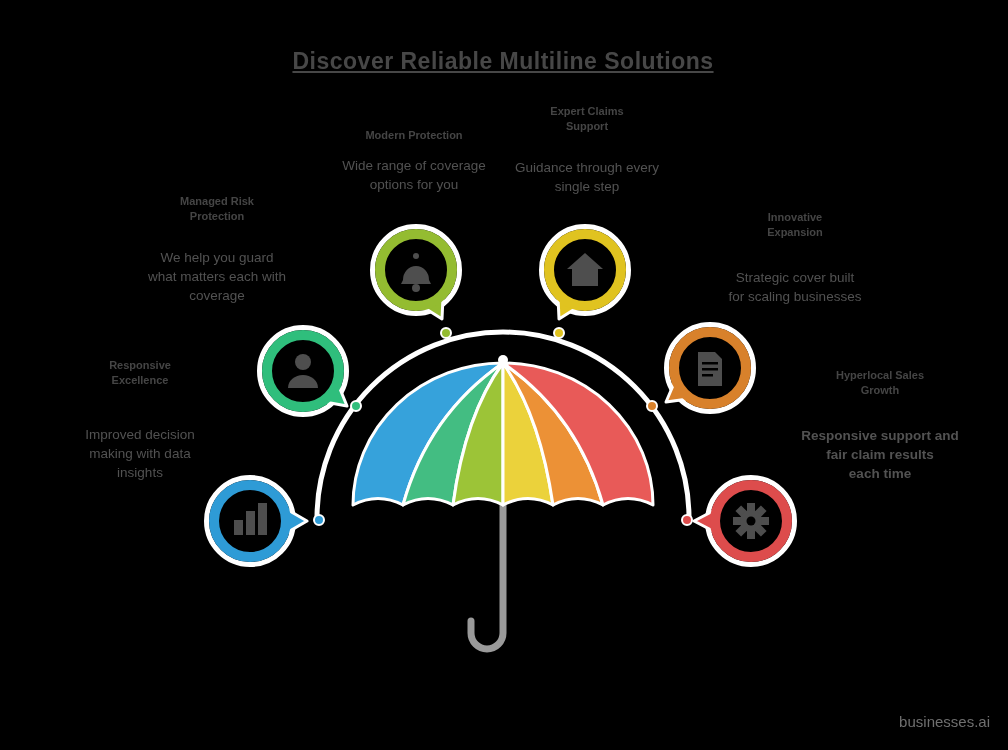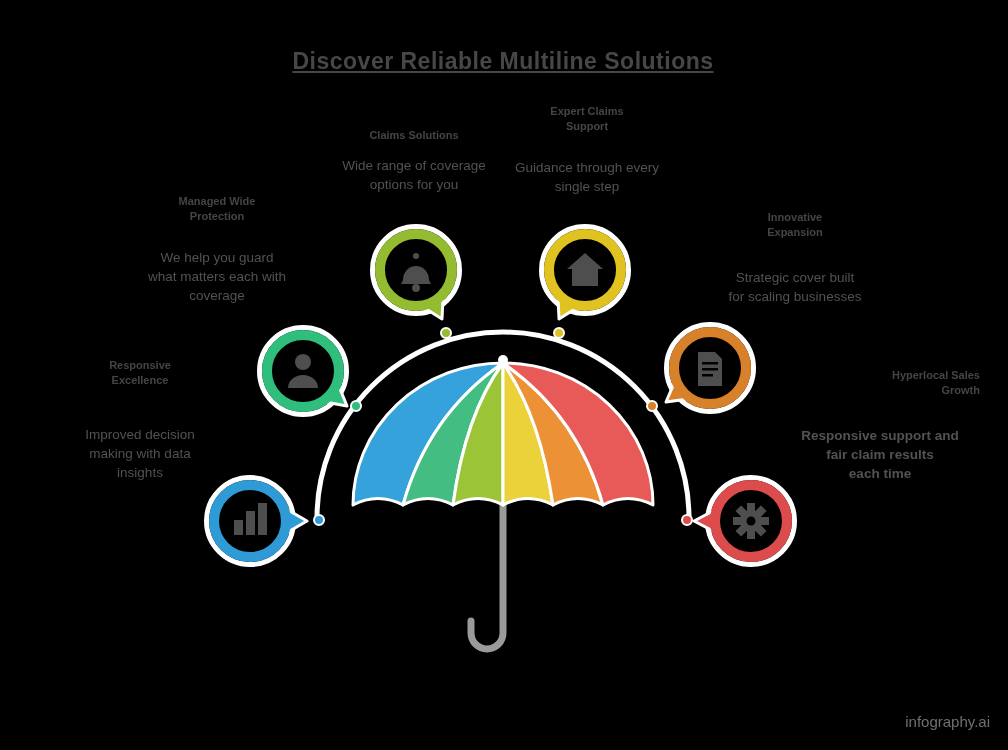--- a/index.html
+++ b/index.html
@@ -119,40 +119,40 @@
   </svg>
 
   <div class="txt page-title" style="left:503px;top:48px;width:620px;text-decoration:underline;">Discover Reliable Multiline Solutions</div>
 
   <div class="txt item-title" style="left:140px;top:358px;width:190px;">Responsive
 Excellence</div>
   <div class="txt item-sub" style="left:140px;top:425px;width:200px;">Improved decision
 making with data
 insights</div>
 
-  <div class="txt item-title" style="left:217px;top:194px;width:190px;">Managed Wide
+  <div class="txt item-title" style="left:217px;top:194px;width:190px;">Managed Risk
 Protection</div>
   <div class="txt item-sub" style="left:217px;top:248px;width:210px;">We help you guard
 what matters each with
 coverage</div>
 
-  <div class="txt item-title" style="left:414px;top:128px;width:210px;">Claims Solutions</div>
+  <div class="txt item-title" style="left:414px;top:128px;width:210px;">Modern Protection</div>
   <div class="txt item-sub" style="left:414px;top:156px;width:220px;">Wide range of coverage
 options for you</div>
 
   <div class="txt item-title" style="left:587px;top:104px;width:200px;">Expert Claims
 Support</div>
   <div class="txt item-sub" style="left:587px;top:158px;width:220px;">Guidance through every
 single step</div>
 
   <div class="txt item-title" style="left:795px;top:210px;width:190px;">Innovative
 Expansion</div>
   <div class="txt item-sub" style="left:795px;top:268px;width:210px;">Strategic cover built
 for scaling businesses</div>
 
-  <div class="txt item-title" style="left:880px;top:368px;width:200px;text-align:right;">Hyperlocal Sales
+  <div class="txt item-title" style="left:880px;top:368px;width:200px;">Hyperlocal Sales
 Growth</div>
   <div class="txt item-sub" style="left:880px;top:426px;width:210px;font-weight:bold;">Responsive support and
 fair claim results
 each time</div>
 
-  <div class="watermark">infography.ai</div>
+  <div class="watermark">businesses.ai</div>
 </div>
 
 </body></html>

